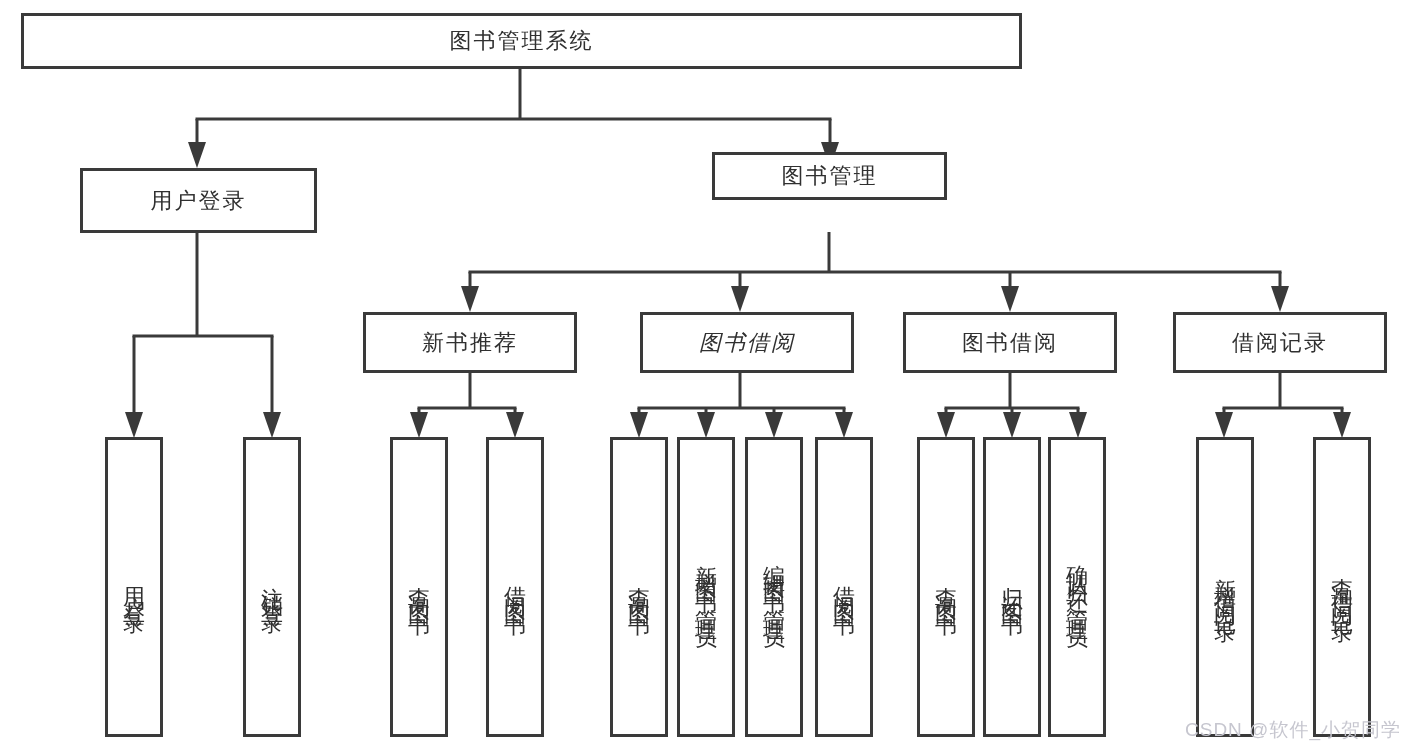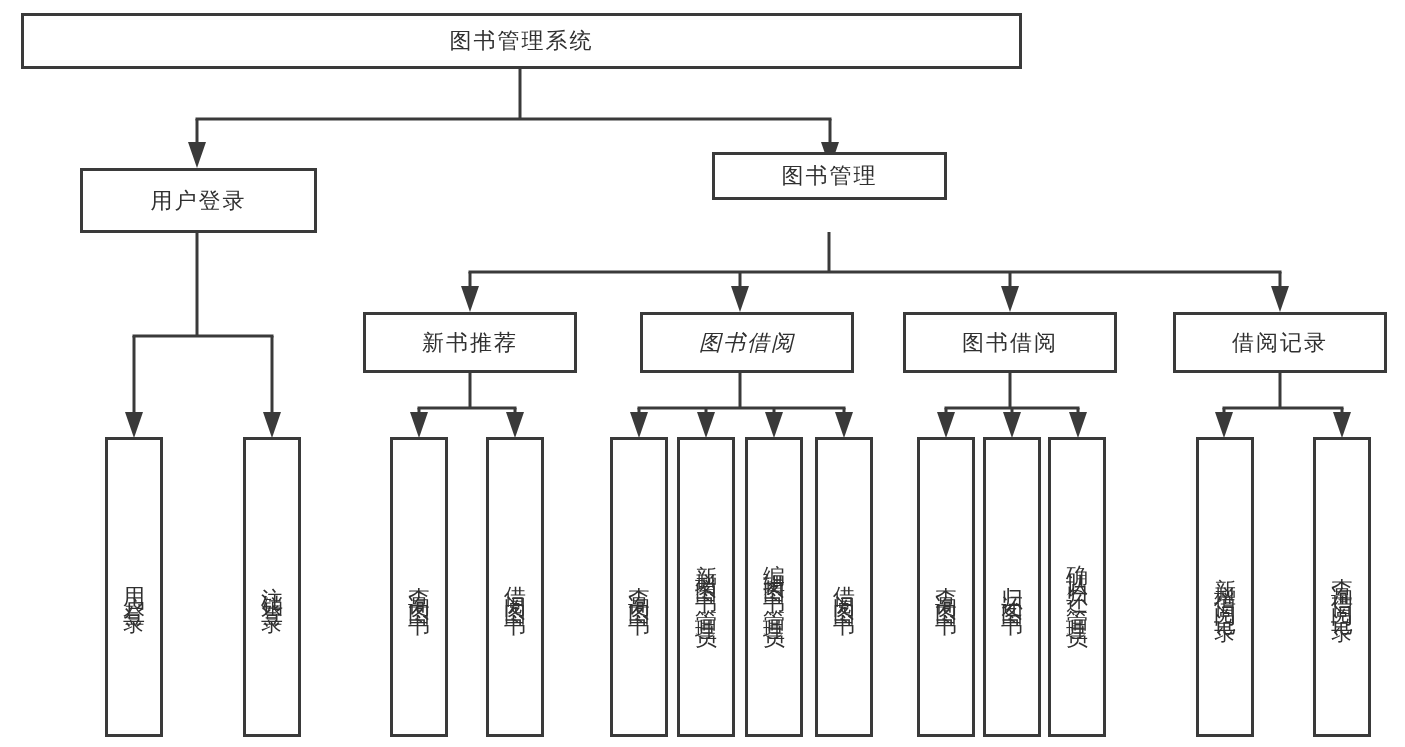--- a/index.html
+++ b/index.html
@@ -203,13 +203,14 @@
     <span class="vlabel">确认归还（管理员）</span>
   </div>
 
   <div class="node leaf lf-e1">
     <span class="vlabel">新增借阅记录</span>
   </div>
   <div class="node leaf lf-e2">
     <span class="vlabel">查询借阅记录</span>
   </div>
 
+  <div id="watermark">CSDN @软件_小贺同学</div>
 </div>
 
 </body></html>

